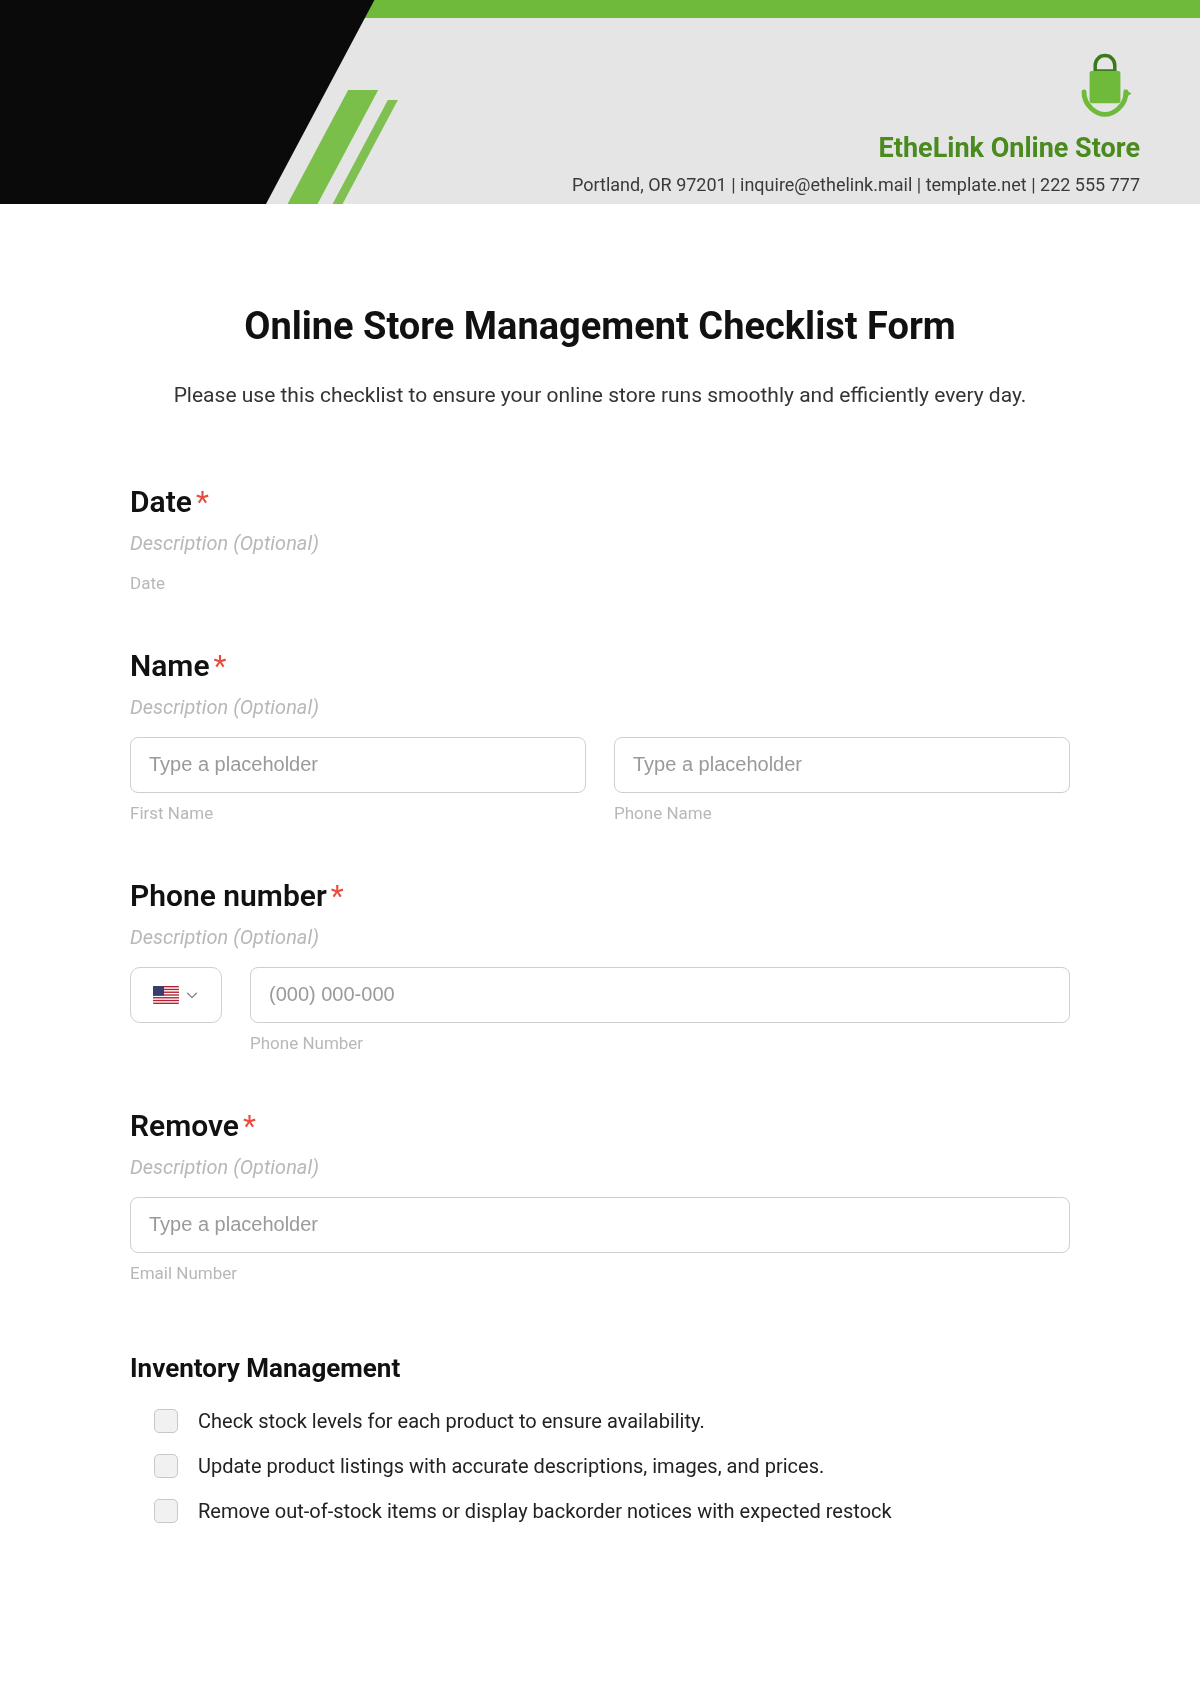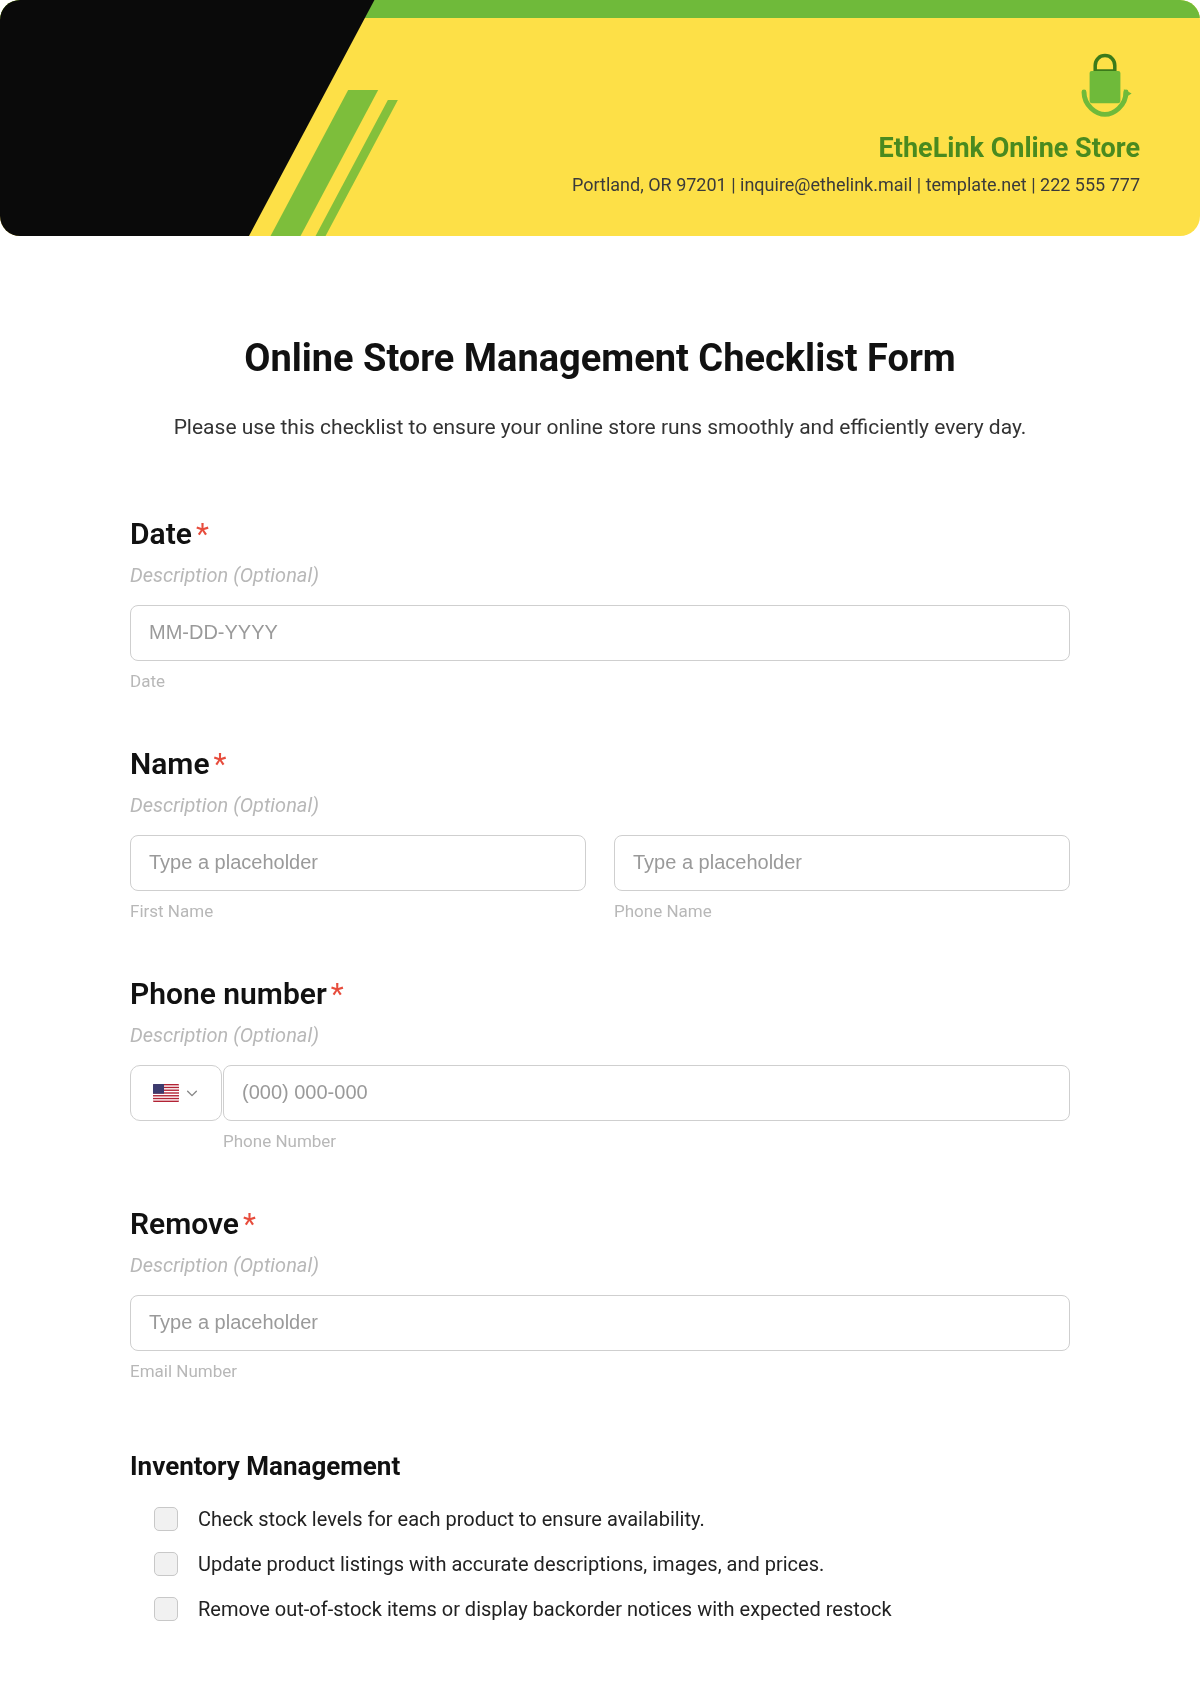--- a/index.html
+++ b/index.html
@@ -1,17 +1,17 @@
 <!DOCTYPE html>
 <html><head>
 <meta charset="utf-8">
 <style>
 * { box-sizing: border-box; margin: 0; padding: 0; }
 body { font-family: -apple-system, BlinkMacSystemFont, "Segoe UI", Roboto, Helvetica, Arial, sans-serif; background: #fff; width: 1200px; }
-.header-banner { position: relative; height: 236px; background: #fde047; overflow: hidden; border-radius: 20px; }
+.header-banner { position: relative; height: 204px; background: #e5e5e5; overflow: hidden; }
 .top-strip { position: absolute; top: 0; left: 0; right: 0; height: 18px; background: #6fba3a; }
 .diag-black { position: absolute; top: 0; left: -120px; width: 420px; height: 280px; background: #0a0a0a; transform: skewX(-28deg); }
 .diag-green1 { position: absolute; top: -30px; left: 130px; width: 140px; height: 360px; background: #6fba3a; transform: skewX(-28deg); }
 .diag-green2 { position: absolute; top: -30px; left: 260px; width: 40px; height: 130px; background: #6fba3a; transform: skewX(-28deg); }
 .diag-green3 { position: absolute; top: 90px; left: 295px; width: 30px; height: 200px; background: #6fba3a; transform: skewX(-28deg); opacity: .9; }
 .diag-green-thin { position: absolute; top: 100px; left: 340px; width: 10px; height: 180px; background: #6fba3a; transform: skewX(-28deg); opacity: .85; }
 .bottom-black-strip { position: absolute; bottom: 42px; left: 0; width: 120px; height: 14px; background: #0a0a0a; }
 .header-right { position: absolute; top: 50px; right: 60px; text-align: right; }
 .logo-wrap { display: flex; justify-content: flex-end; margin-bottom: 12px; }
 .logo-svg { width: 70px; height: 70px; }
@@ -22,21 +22,21 @@
 .form-subtitle { font-size: 21px; color: #333; text-align: center; line-height: 1.7; margin-bottom: 70px; padding: 0 10px; }
 .field-group { margin-bottom: 55px; }
 .field-label { font-size: 30px; font-weight: 600; color: #111; margin-bottom: 12px; }
 .field-label .req { color: #e74c3c; font-weight: 400; margin-left: 4px; }
 .field-desc { font-size: 20px; color: #b8b8b8; font-style: italic; margin-bottom: 18px; }
 .text-input { width: 100%; height: 56px; border: 1px solid #cfcfcf; border-radius: 8px; padding: 0 18px; font-size: 20px; color: #333; background: #fff; }
 .text-input::placeholder { color: #9a9a9a; }
 .sub-label { font-size: 17px; color: #b8b8b8; margin-top: 10px; }
 .name-row { display: flex; gap: 28px; }
 .name-col { flex: 1; }
-.phone-row { display: flex; gap: 1px; align-items: flex-start; }
+.phone-row { display: flex; gap: 28px; align-items: flex-start; }
 .country-select { width: 92px; height: 56px; border: 1.5px solid #cfcfcf; border-radius: 10px; display: flex; align-items: center; justify-content: center; gap: 6px; background: #fff; cursor: pointer; }
 .flag-svg { width: 26px; height: 18px; border-radius: 1px; display: block; }
 .chev { width: 14px; height: 14px; color: #888; }
 .phone-col { flex: 1; }
 .section-heading { font-size: 26px; font-weight: 700; color: #111; margin-bottom: 24px; margin-top: 70px; }
 .check-row { display: flex; align-items: flex-start; gap: 20px; margin-bottom: 16px; padding-left: 24px; }
 .checkbox { width: 24px; height: 24px; border: 1.5px solid #c8c8c8; border-radius: 5px; background: #f1f1f1; flex-shrink: 0; margin-top: 2px; cursor: pointer; }
 .check-text { font-size: 20px; color: #222; line-height: 1.45; }
 </style>
 </head>
@@ -67,21 +67,20 @@
 
 <div class="content">
   <h1 class="form-title">Online Store Management Checklist Form</h1>
   <p class="form-subtitle">Please use this checklist to ensure your online store runs smoothly and efficiently every day.</p>
 
   <div class="field-group">
     <div class="field-label">
       <span>Date</span><span class="req">*</span>
     </div>
     <div class="field-desc">Description (Optional)</div>
-    <input class="text-input" type="text" placeholder="MM-DD-YYYY" style="">
     <div class="sub-label">Date</div>
   </div>
 
   <div class="field-group">
     <div class="field-label">
       <span>Name</span><span class="req">*</span>
     </div>
     <div class="field-desc">Description (Optional)</div>
     <div class="name-row">
       <div class="name-col">

